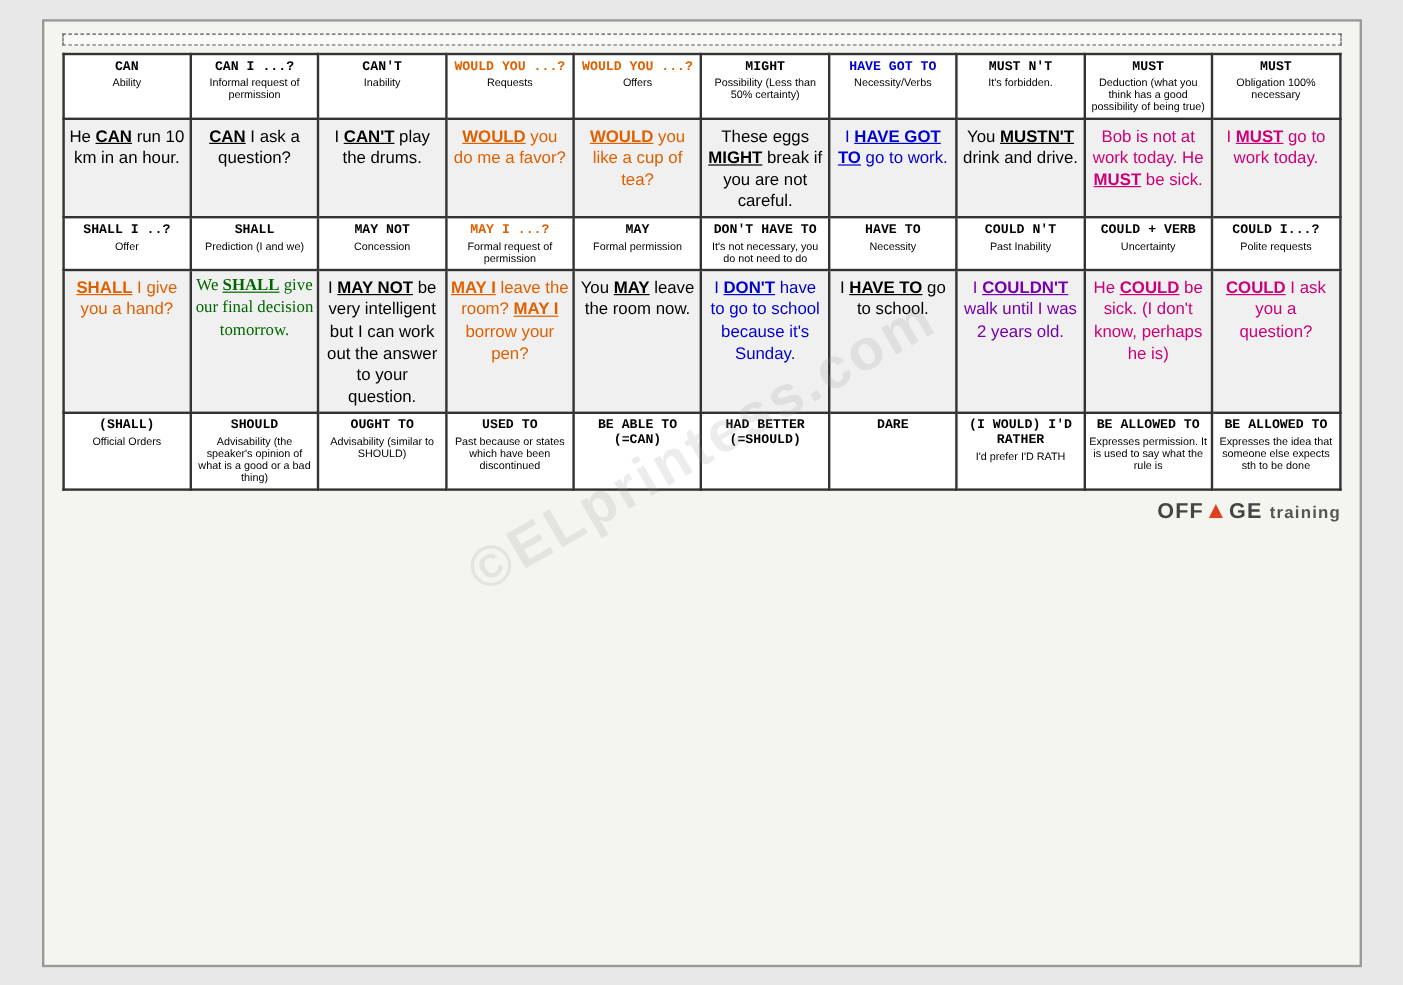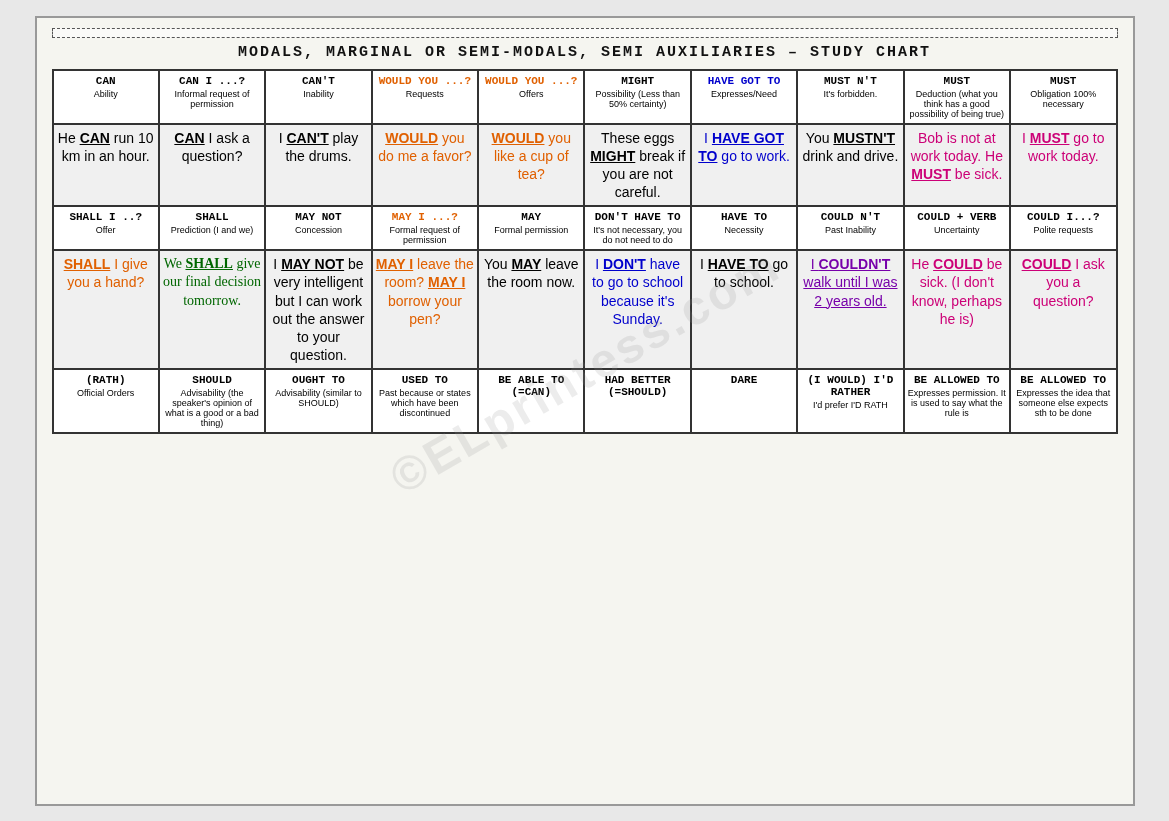--- a/index.html
+++ b/index.html
@@ -75,21 +75,21 @@
       display: block;
       margin-bottom: 2px;
     }
     .cell-sub {
       font-size: 9px;
       display: block;
     }
     .orange { color: #e06000; }
     .blue { color: #0000cc; text-align: center; }
     .green { color: #006600; font-family: Liberation Serif, serif; }
-    .purple { color: #7700aa; text-decoration: underline; }
+    .purple { color: #7700aa; }
     .pink { color: #cc0077; }
     .underline { text-decoration: underline; }
     .bold { font-weight: bold; }
     .example-text {
       font-size: 14px;
       line-height: 1.3;
     }
     .watermark {
       position: absolute;
       top: 45%;
@@ -116,21 +116,20 @@
 </head>
 <body>
 
 <div class="page">
   <div class="watermark">©ELprintess.com</div>
 
   <div class="header-box">
     <div style="width:2px;background:#888;"></div>
   </div>
 
-  <div class="main-title">MODALS, MARGINAL OR SEMI-MODALS, SEMI AUXILIARIES – STUDY CHART</div>
 
   <table class="chart-table">
 
     <tbody>
         <tr>
       <td>
         <span class="cell-header">CAN</span>
         <span class="cell-sub">Ability</span>
       </td>
       <td>
@@ -148,21 +147,21 @@
       <td>
         <span class="cell-header orange">WOULD YOU ...?</span>
         <span class="cell-sub">Offers</span>
       </td>
       <td>
         <span class="cell-header">MIGHT</span>
         <span class="cell-sub">Possibility (Less than 50% certainty)</span>
       </td>
       <td>
         <span class="cell-header blue">HAVE GOT TO</span>
-        <span class="cell-sub">Expresses/Need</span>
+        <span class="cell-sub">Necessity/Verbs</span>
       </td>
       <td>
         <span class="cell-header">MUST N'T</span>
         <span class="cell-sub">It's forbidden.</span>
       </td>
       <td>
         <span class="cell-header">MUST</span>
         <span class="cell-sub">Deduction (what you think has a good possibility of being true)</span>
       </td>
       <td>
@@ -275,21 +274,21 @@
       <td>
         <span class="example-text pink">He <span class="underline bold">COULD</span> be sick. (I don't know, perhaps he is)</span>
       </td>
       <td>
         <span class="example-text pink"><span class="underline bold">COULD</span> I ask you a question?</span>
       </td>
     </tr>
 
     <tr>
       <td>
-        <span class="cell-header">(RATH)</span>
+        <span class="cell-header">(SHALL)</span>
         <span class="cell-sub">Official Orders</span>
       </td>
       <td>
         <span class="cell-header">SHOULD</span>
         <span class="cell-sub">Advisability (the speaker's opinion of what is a good or a bad thing)</span>
       </td>
       <td>
         <span class="cell-header">OUGHT TO</span>
         <span class="cell-sub">Advisability (similar to SHOULD)</span>
       </td>
@@ -318,13 +317,16 @@
         <span class="cell-sub">Expresses permission. It is used to say what the rule is</span>
       </td>
       <td>
         <span class="cell-header">BE ALLOWED TO</span>
         <span class="cell-sub">Expresses the idea that someone else expects sth to be done</span>
       </td>
     </tr>
   </tbody>
     </table>
 
+  <div class="logo-area">
+    <span class="logo-off">OFF</span><span style="color:#e04020;font-weight:bold;font-size:20px;">▲</span><span class="logo-age">GE</span>&nbsp;<span class="logo-training">training</span>
+  </div>
 </div>
 
 </body></html>

